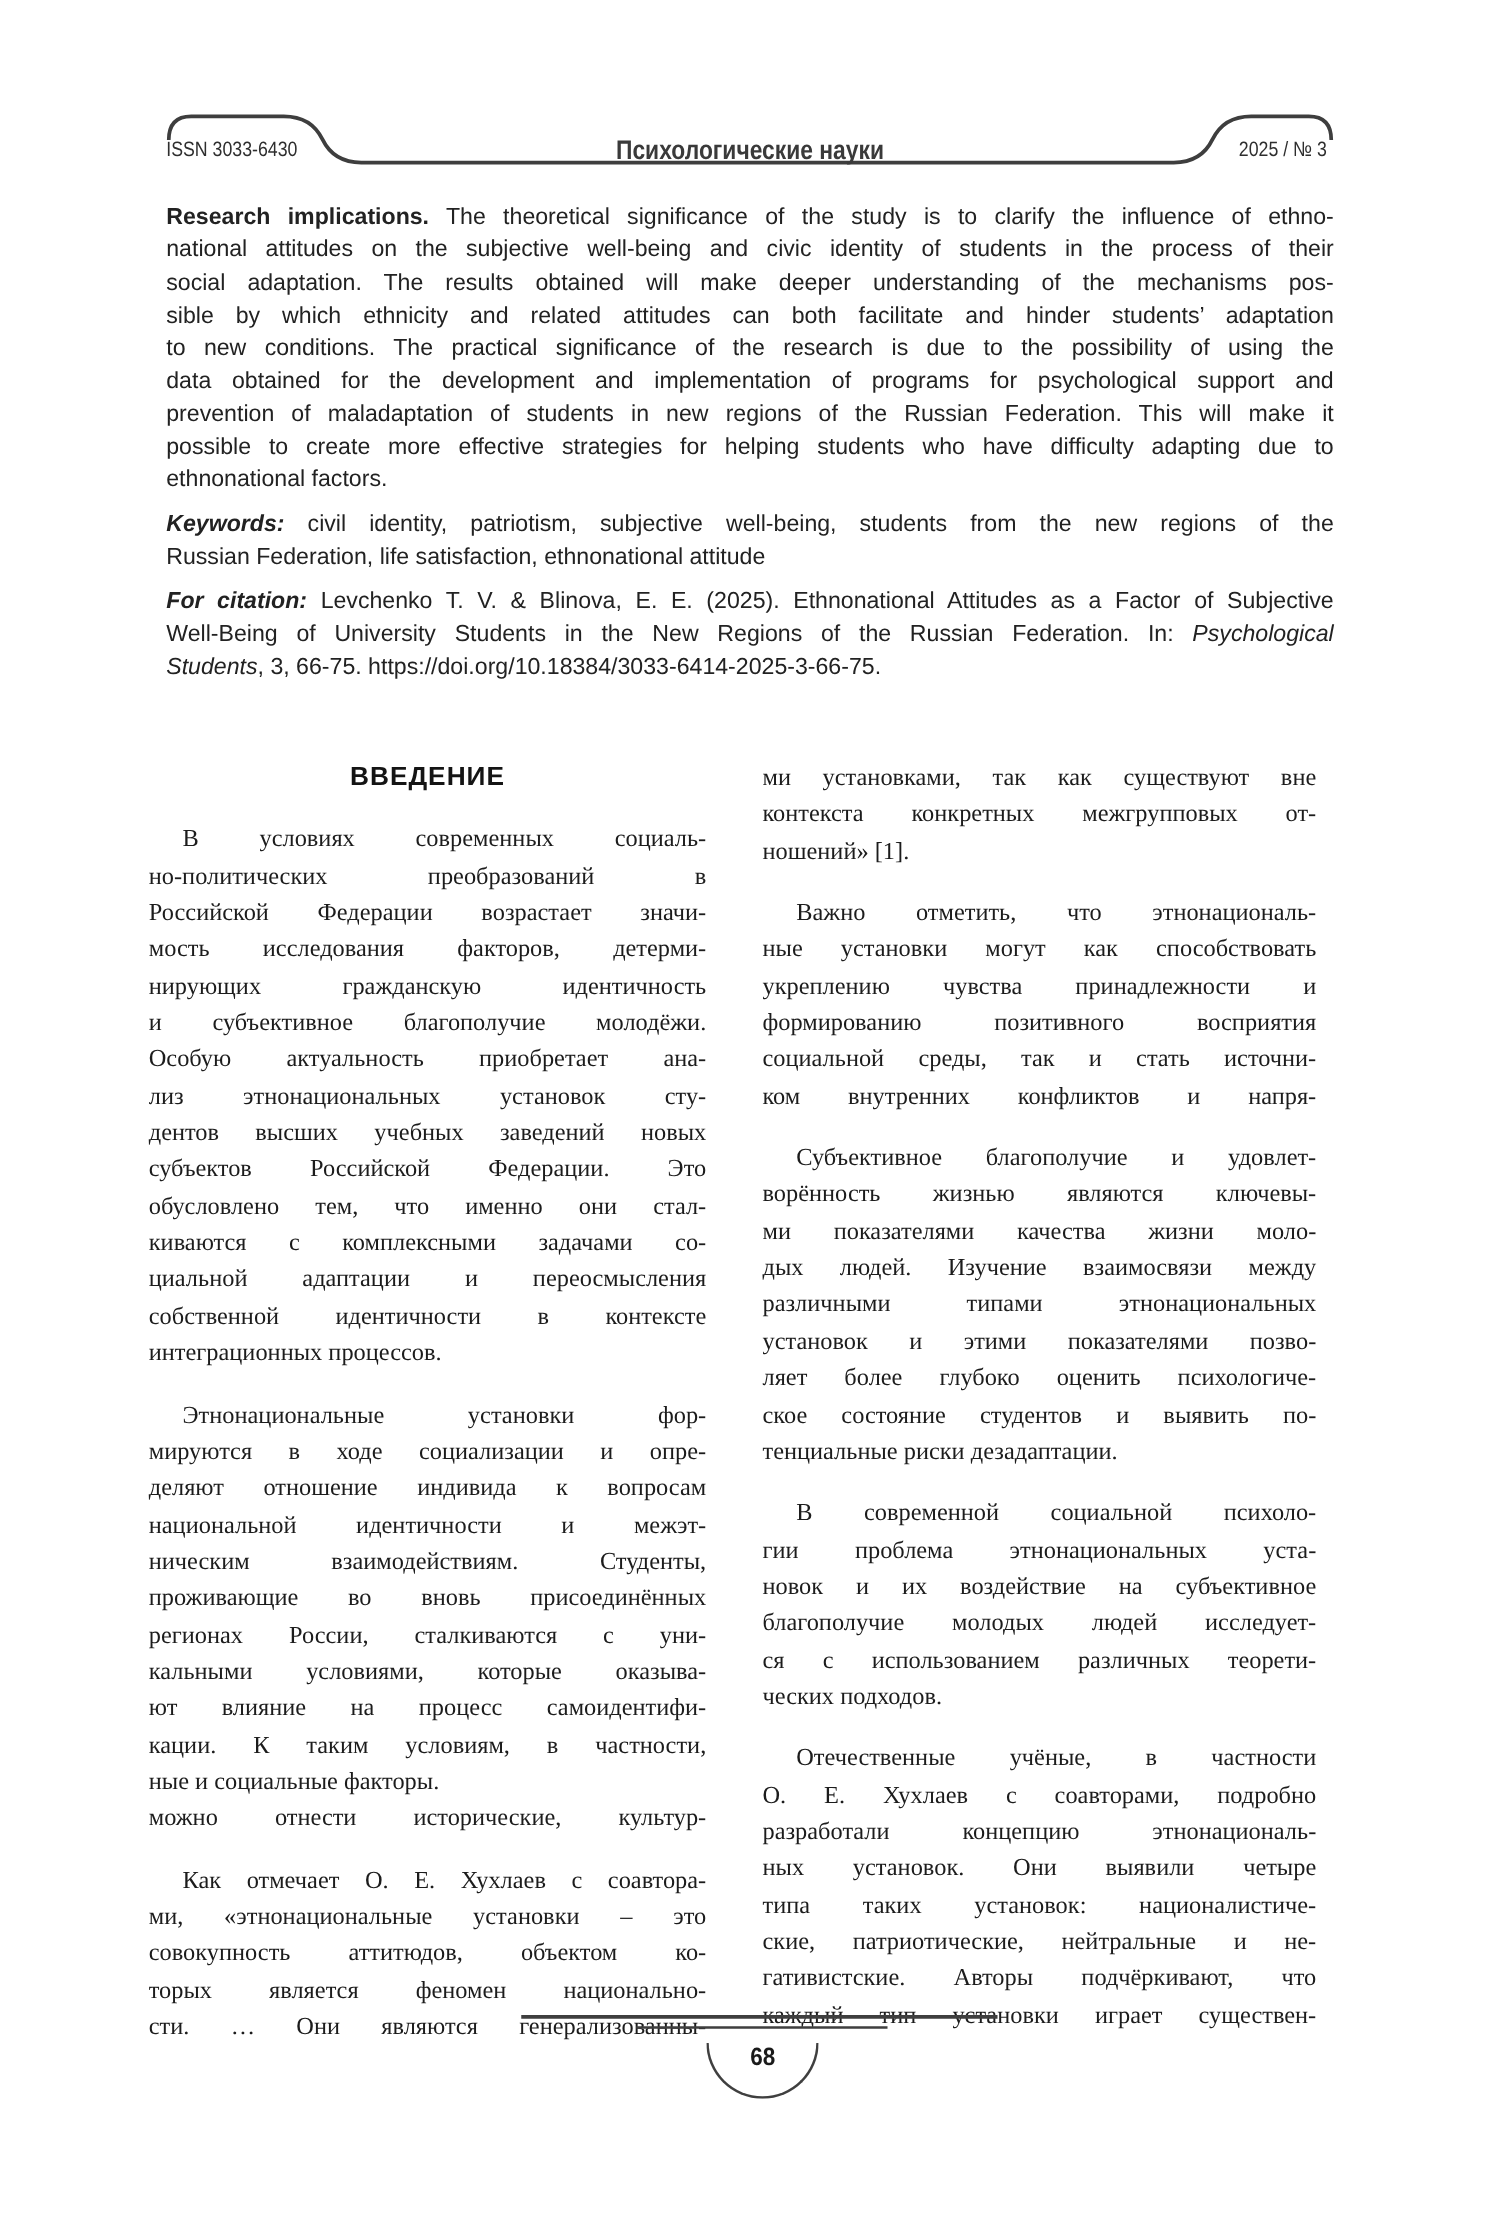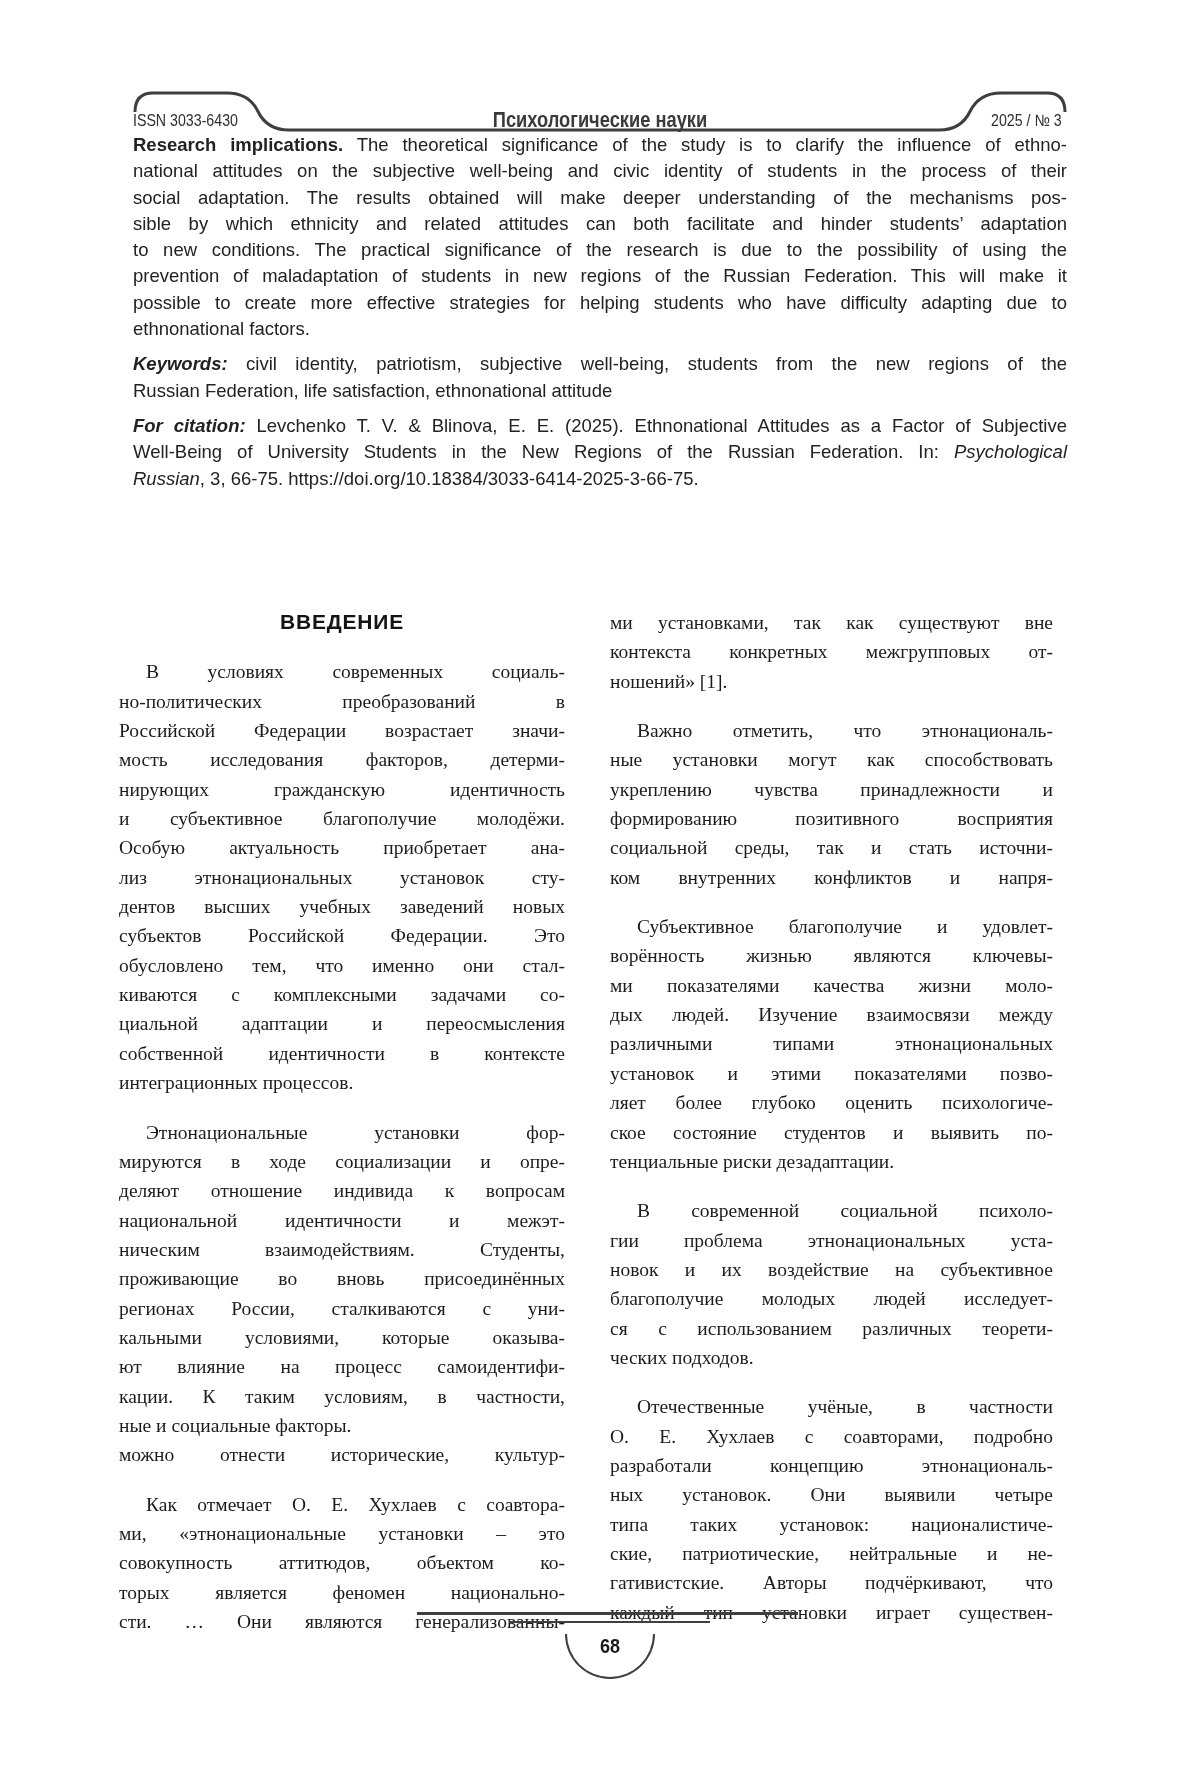--- a/index.html
+++ b/index.html
@@ -10,21 +10,21 @@
   .header{position:absolute;left:133px;top:88px;width:934px;height:48px;}
   .header svg{position:absolute;left:0;top:0;}
   .h-issn{position:absolute;left:0px;top:23px;width:96px;text-align:center;
           font-size:16.5px;color:#2e2e2e;transform:scaleX(0.86);transform-origin:left center;white-space:nowrap;}
   .h-title{position:absolute;left:0;top:20px;width:934px;text-align:center;
            font-size:21.5px;font-weight:700;color:#3a3a3a;transform:scaleX(0.85);transform-origin:center;white-space:nowrap;}
   .h-issue{position:absolute;right:2px;top:23px;width:90px;text-align:center;
            font-size:16.5px;color:#2e2e2e;transform:scaleX(0.86);transform-origin:right center;white-space:nowrap;}
 
   
-  .abstract{position:absolute;left:133px;top:132px;width:934px;font-size:18.5px;color:#222;}
+  .abstract{position:absolute;left:133px;top:160px;width:934px;font-size:18.5px;color:#222;}
   .aline{height:26.3px;line-height:26.3px;text-align:justify;text-align-last:justify;overflow:visible;}
   .aline.last{text-align-last:left;}
   .apara + .apara{margin-top:9px;}
   .s-b{font-weight:700;}
   .s-bi{font-weight:700;font-style:italic;}
   .s-i{font-style:italic;}
 
   
   .columns{position:absolute;left:119px;top:608px;width:934px;display:flex;gap:45px;
            font-family:"Liberation Serif",serif;font-size:19.5px;color:#1c1c1c;}
@@ -60,32 +60,33 @@
     <div class="h-issue">2025 / № 3</div>
   </div>
 
   <div class="abstract" id="abstract-block">
       <div class="apara">
         <div class="aline"><span class="s-b">Research implications.</span><span> The theoretical significance of the study is to clarify the influence of ethno-</span></div>
         <div class="aline"><span>national attitudes on the subjective well-being and civic identity of students in the process of their</span></div>
         <div class="aline"><span>social adaptation. The results obtained will make deeper understanding of the mechanisms pos-</span></div>
         <div class="aline"><span>sible by which ethnicity and related attitudes can both facilitate and hinder students’ adaptation</span></div>
         <div class="aline"><span>to new conditions. The practical significance of the research is due to the possibility of using the</span></div>
+        <div class="aline"><span>data obtained for the development and implementation of programs for psychological support and</span></div>
         <div class="aline"><span>prevention of maladaptation of students in new regions of the Russian Federation. This will make it</span></div>
         <div class="aline"><span>possible to create more effective strategies for helping students who have difficulty adapting due to</span></div>
         <div class="aline last"><span>ethnonational factors.</span></div>
       </div>
       <div class="apara">
         <div class="aline"><span class="s-bi">Keywords:</span><span> civil identity, patriotism, subjective well-being, students from the new regions of the</span></div>
         <div class="aline last"><span>Russian Federation, life satisfaction, ethnonational attitude</span></div>
       </div>
       <div class="apara">
         <div class="aline"><span class="s-bi">For citation:</span><span> Levchenko T. V. &amp; Blinova, E. E. (2025). Ethnonational Attitudes as a Factor of Subjective</span></div>
         <div class="aline"><span>Well-Being of University Students in the New Regions of the Russian Federation. In: </span><span class="s-i">Psychological</span></div>
-        <div class="aline last"><span class="s-i">Russian</span><span>, 3, 66-75. https://doi.org/10.18384/3033-6414-2025-3-66-75.</span></div>
+        <div class="aline last"><span class="s-i">Students</span><span>, 3, 66-75. https://doi.org/10.18384/3033-6414-2025-3-66-75.</span></div>
       </div>
     </div>
 
   <div class="columns">
     <div class="col col-left" id="col-left">
       <div class="sec-heading">ВВЕДЕНИЕ</div>
     <div class="rline ind">В условиях современных социаль-</div>
         <div class="rline">но-политических преобразований в</div>
         <div class="rline">Российской Федерации возрастает значи-</div>
         <div class="rline">мость исследования факторов, детерми-</div>

